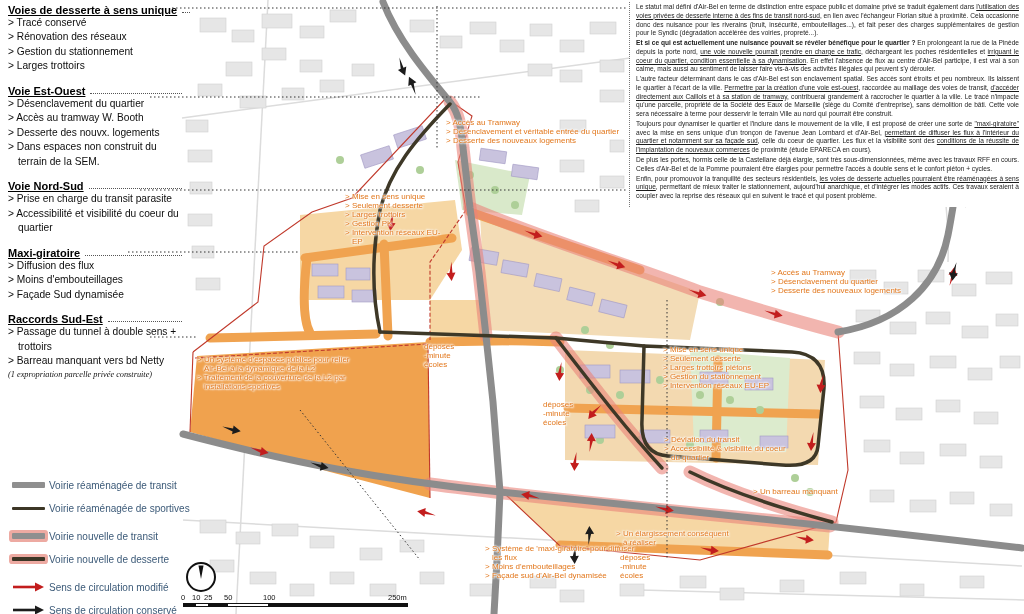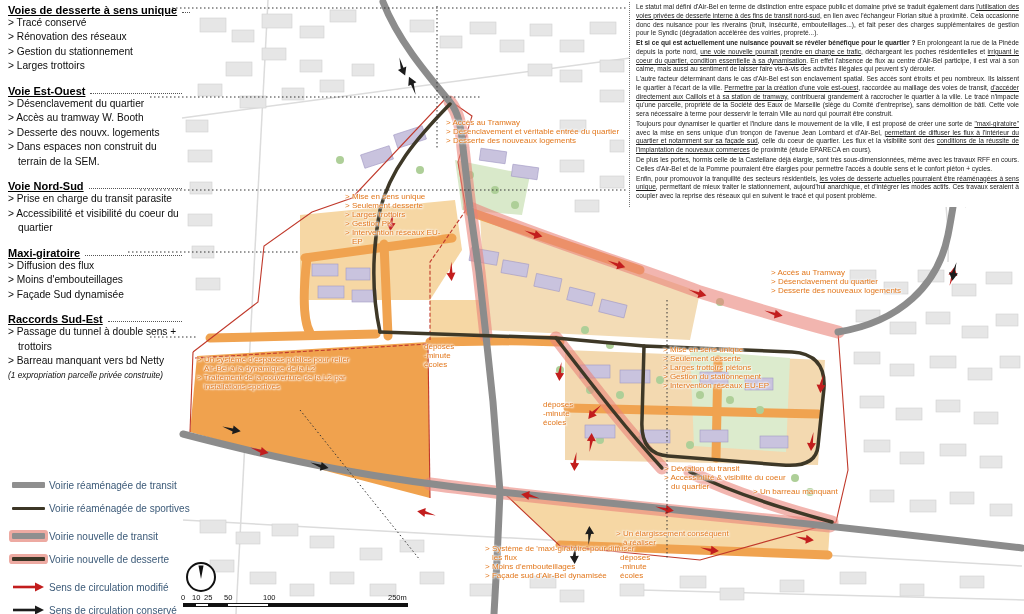--- a/index.html
+++ b/index.html
@@ -7,21 +7,21 @@
        font-family:"Liberation Sans",sans-serif;}
   #map-svg{position:absolute;left:0;top:0;z-index:1;}
 
   
   .sidebar{position:absolute;left:8px;top:4px;width:174px;z-index:3;}
   .section{margin-bottom:11px;}
   .sec-head{display:flex;align-items:flex-end;}
   .sec-title{font-size:11px;font-weight:bold;text-decoration:underline;color:#000;white-space:nowrap;}
   .leader{flex:1;border-bottom:1px dotted #555;margin:0 0 3px 5px;min-width:8px;}
   .item{font-size:10.2px;line-height:1.42;color:#0d0d0d;padding-left:10px;text-indent:-10px;}
-  .note{font-size:8.3px;font-style:italic;color:#111;margin-top:1px;}
+  .note{font-size:8.3px;font-style:italic;color:#111;margin-top:1px;font-family:Liberation Serif, serif;}
 
   
   .legend{position:absolute;left:12px;top:478px;width:190px;z-index:3;}
   .leg-row{display:flex;align-items:center;margin-bottom:9px;height:14px;}
   .leg-row.gap{margin-top:14px;}
   .leg-label{font-size:10px;color:#3c5a78;margin-left:4px;white-space:nowrap;}
   .sw{width:33px;height:6px;flex:0 0 33px;border-radius:1px;}
   .sw-transit{background:#8f8f8f;}
   .sw-service{background:#3c3626;height:3px;}
   .sw-transit-new{background:#8f8f8f;box-shadow:0 0 0 3px #edaaa2;}
@@ -39,21 +39,21 @@
            text-shadow:0 0 2px #fff,0 0 2px #fff,1px 1px 2px #fff,-1px -1px 2px #fff;}
   .callout .ln{padding-left:7px;text-indent:-7px;}
   .co-0{left:446px;top:118px;width:178px;}
   .co-1{left:345px;top:192px;width:100px;}
   .co-2{left:771px;top:268px;width:160px;}
   .co-3{left:663px;top:345px;width:142px;}
   .co-4{left:197px;top:355px;width:156px;}
   .co-5{left:424px;top:342px;width:50px;font-weight:normal;}
   .co-6{left:543px;top:400px;width:50px;font-weight:normal;}
   .co-7{left:620px;top:553px;width:50px;font-weight:normal;}
-  .co-8{left:664px;top:464px;width:122px;}
+  .co-8{left:664px;top:435px;width:122px;}
   .co-9{left:753px;top:487px;width:130px;}
   .co-10{left:485px;top:500px;width:158px;margin-top:44px;}
   .co-11{left:616px;top:529px;width:116px;}
 
   
   .compass{position:absolute;left:186px;top:562px;width:26px;height:26px;border:2px solid #111;
            border-radius:50%;z-index:3;background:#fff;}
   .scalebar{position:absolute;left:183px;top:593px;width:228px;z-index:3;}
   .sb-ticks{position:relative;height:9px;font-size:7.5px;color:#111;}
   .sb-ticks span{position:absolute;top:0;}

